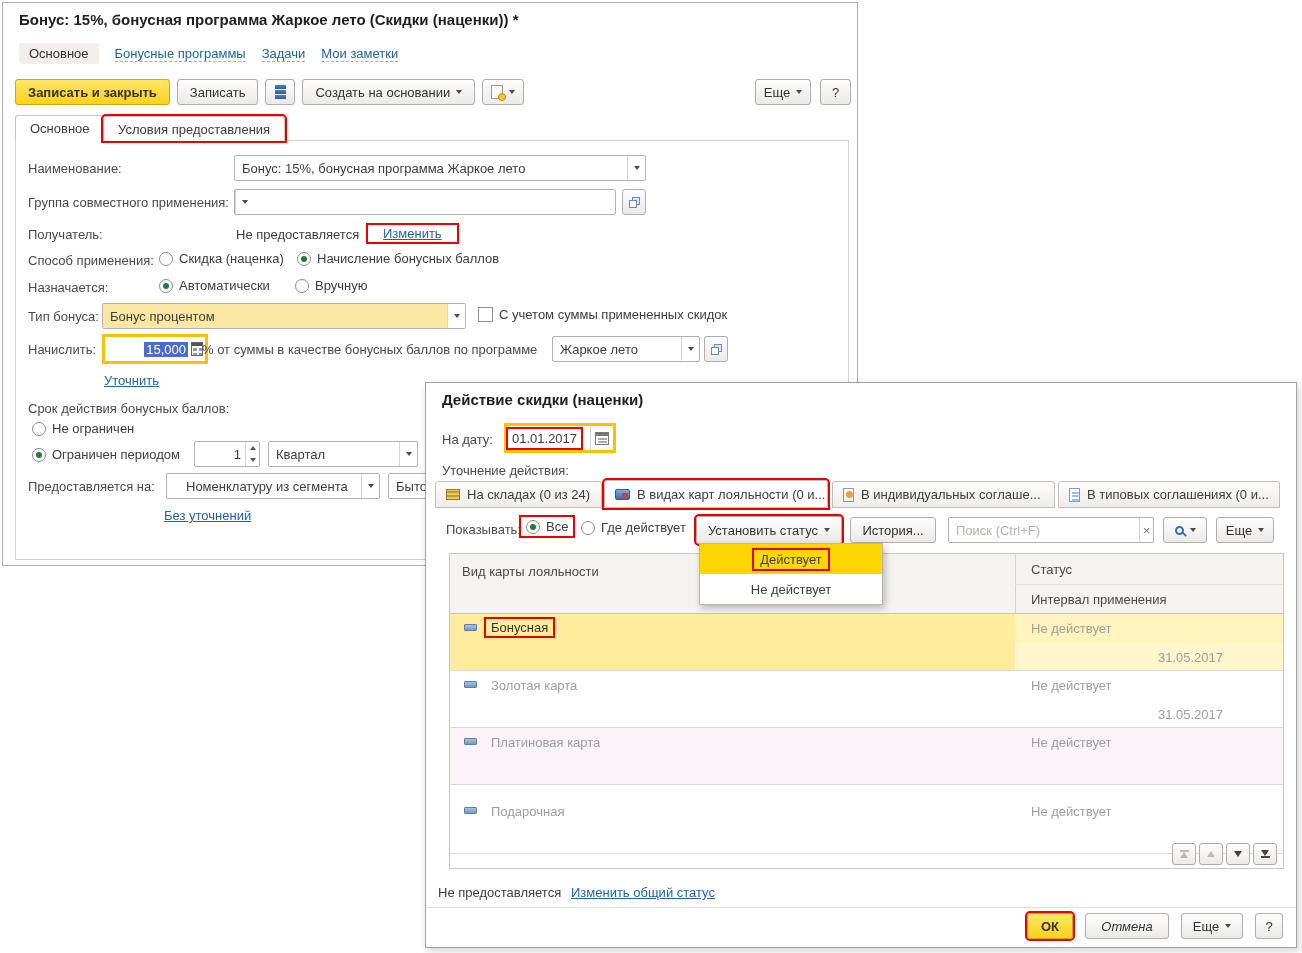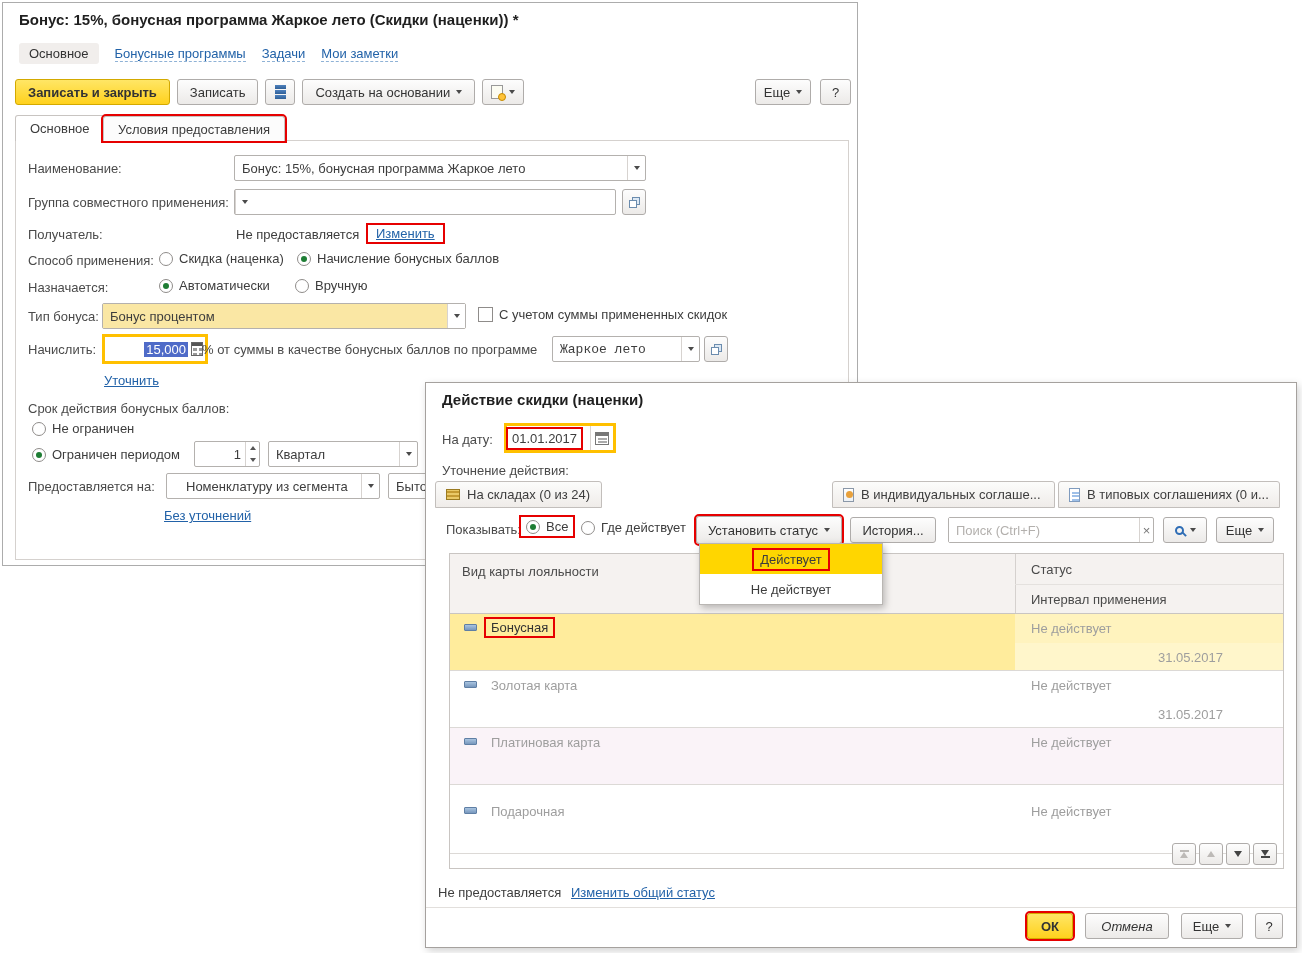--- a/index.html
+++ b/index.html
@@ -182,21 +182,21 @@
       </div>
       <span class="sqbtn" style="left:606px;top:48px;">
           <span class="icon-open">
             <i></i>
             <b></b>
           </span>
         </span>
 
       <div class="lbl" style="left:12px;top:86px;">Получатель:</div>
       <div class="lbl" style="left:220px;top:86px;color:#3D3D3D;">Не предоставляется</div>
-      <span class="link ann-red abs" style="left:352px;top:84px;padding:1px 8px;">Изменить</span>
+      <span class="link ann-red abs" style="left:352px;top:84px;padding:1px 15px;">Изменить</span>
 
       <div class="lbl" style="left:12px;top:112px;">Способ применения:</div>
       <span class="ropt abs" style="left:143px;top:110px;">
           <span class="radio"></span>
           <span>Скидка (наценка)</span>
         </span>
       <span class="ropt abs" style="left:281px;top:110px;">
           <span class="radio sel"></span>
           <span>Начисление бонусных баллов</span>
         </span>
@@ -222,21 +222,21 @@
           <span class="chk"></span>
           <span>С учетом суммы примененных скидок</span>
         </span>
 
       <div class="lbl" style="left:12px;top:201px;">Начислить:</div>
       <div class="abs ann-yel" style="left:86px;top:193px;width:106px;height:30px;background:#fff;display:flex;align-items:center;">
         <span style="flex:1;text-align:right;padding-right:3px;"><span class="seltext">15,000</span></span>
         <span class="icon-calc" style="margin-right:2px;"></span>
       </div>
       <div class="lbl" style="left:186px;top:201px;">% от суммы в качестве бонусных баллов по программе</div>
-      <div class="combo" style="left:536px;top:195px;width:148px;font-family:Liberation Mono, monospace;">
+      <div class="combo" style="left:536px;top:195px;width:148px;">
         <span class="val">Жаркое лето</span>
         <span class="dd">
             <span class="car"></span>
           </span>
       </div>
       <span class="sqbtn" style="left:688px;top:195px;">
           <span class="icon-open">
             <i></i>
             <b></b>
           </span>
@@ -298,20 +298,26 @@
       <span style="width:22px;display:flex;justify-content:center;">
           <span class="icon-cal"></span>
         </span>
     </div>
     <div class="lbl" style="left:16px;top:80px;">Уточнение действия:</div>
 
     <div class="dtab" style="left:9px;top:98px;width:167px;">
       <span class="icon-wh"></span>
       <span>На складах (0 из 24)</span>
     </div>
+    <div class="dtab active ann-red" style="left:178px;top:97px;width:224px;">
+      <span class="icon-card">
+          <i></i>
+        </span>
+      <span>В видах карт лояльности (0 и...</span>
+    </div>
     <div class="dtab" style="left:406px;top:98px;width:223px;">
       <span class="icon-docp">
           <i></i>
         </span>
       <span>В индивидуальных соглаше...</span>
     </div>
     <div class="dtab" style="left:632px;top:98px;width:222px;">
       <span class="icon-docb"></span>
       <span>В типовых соглашениях (0 и...</span>
     </div>

